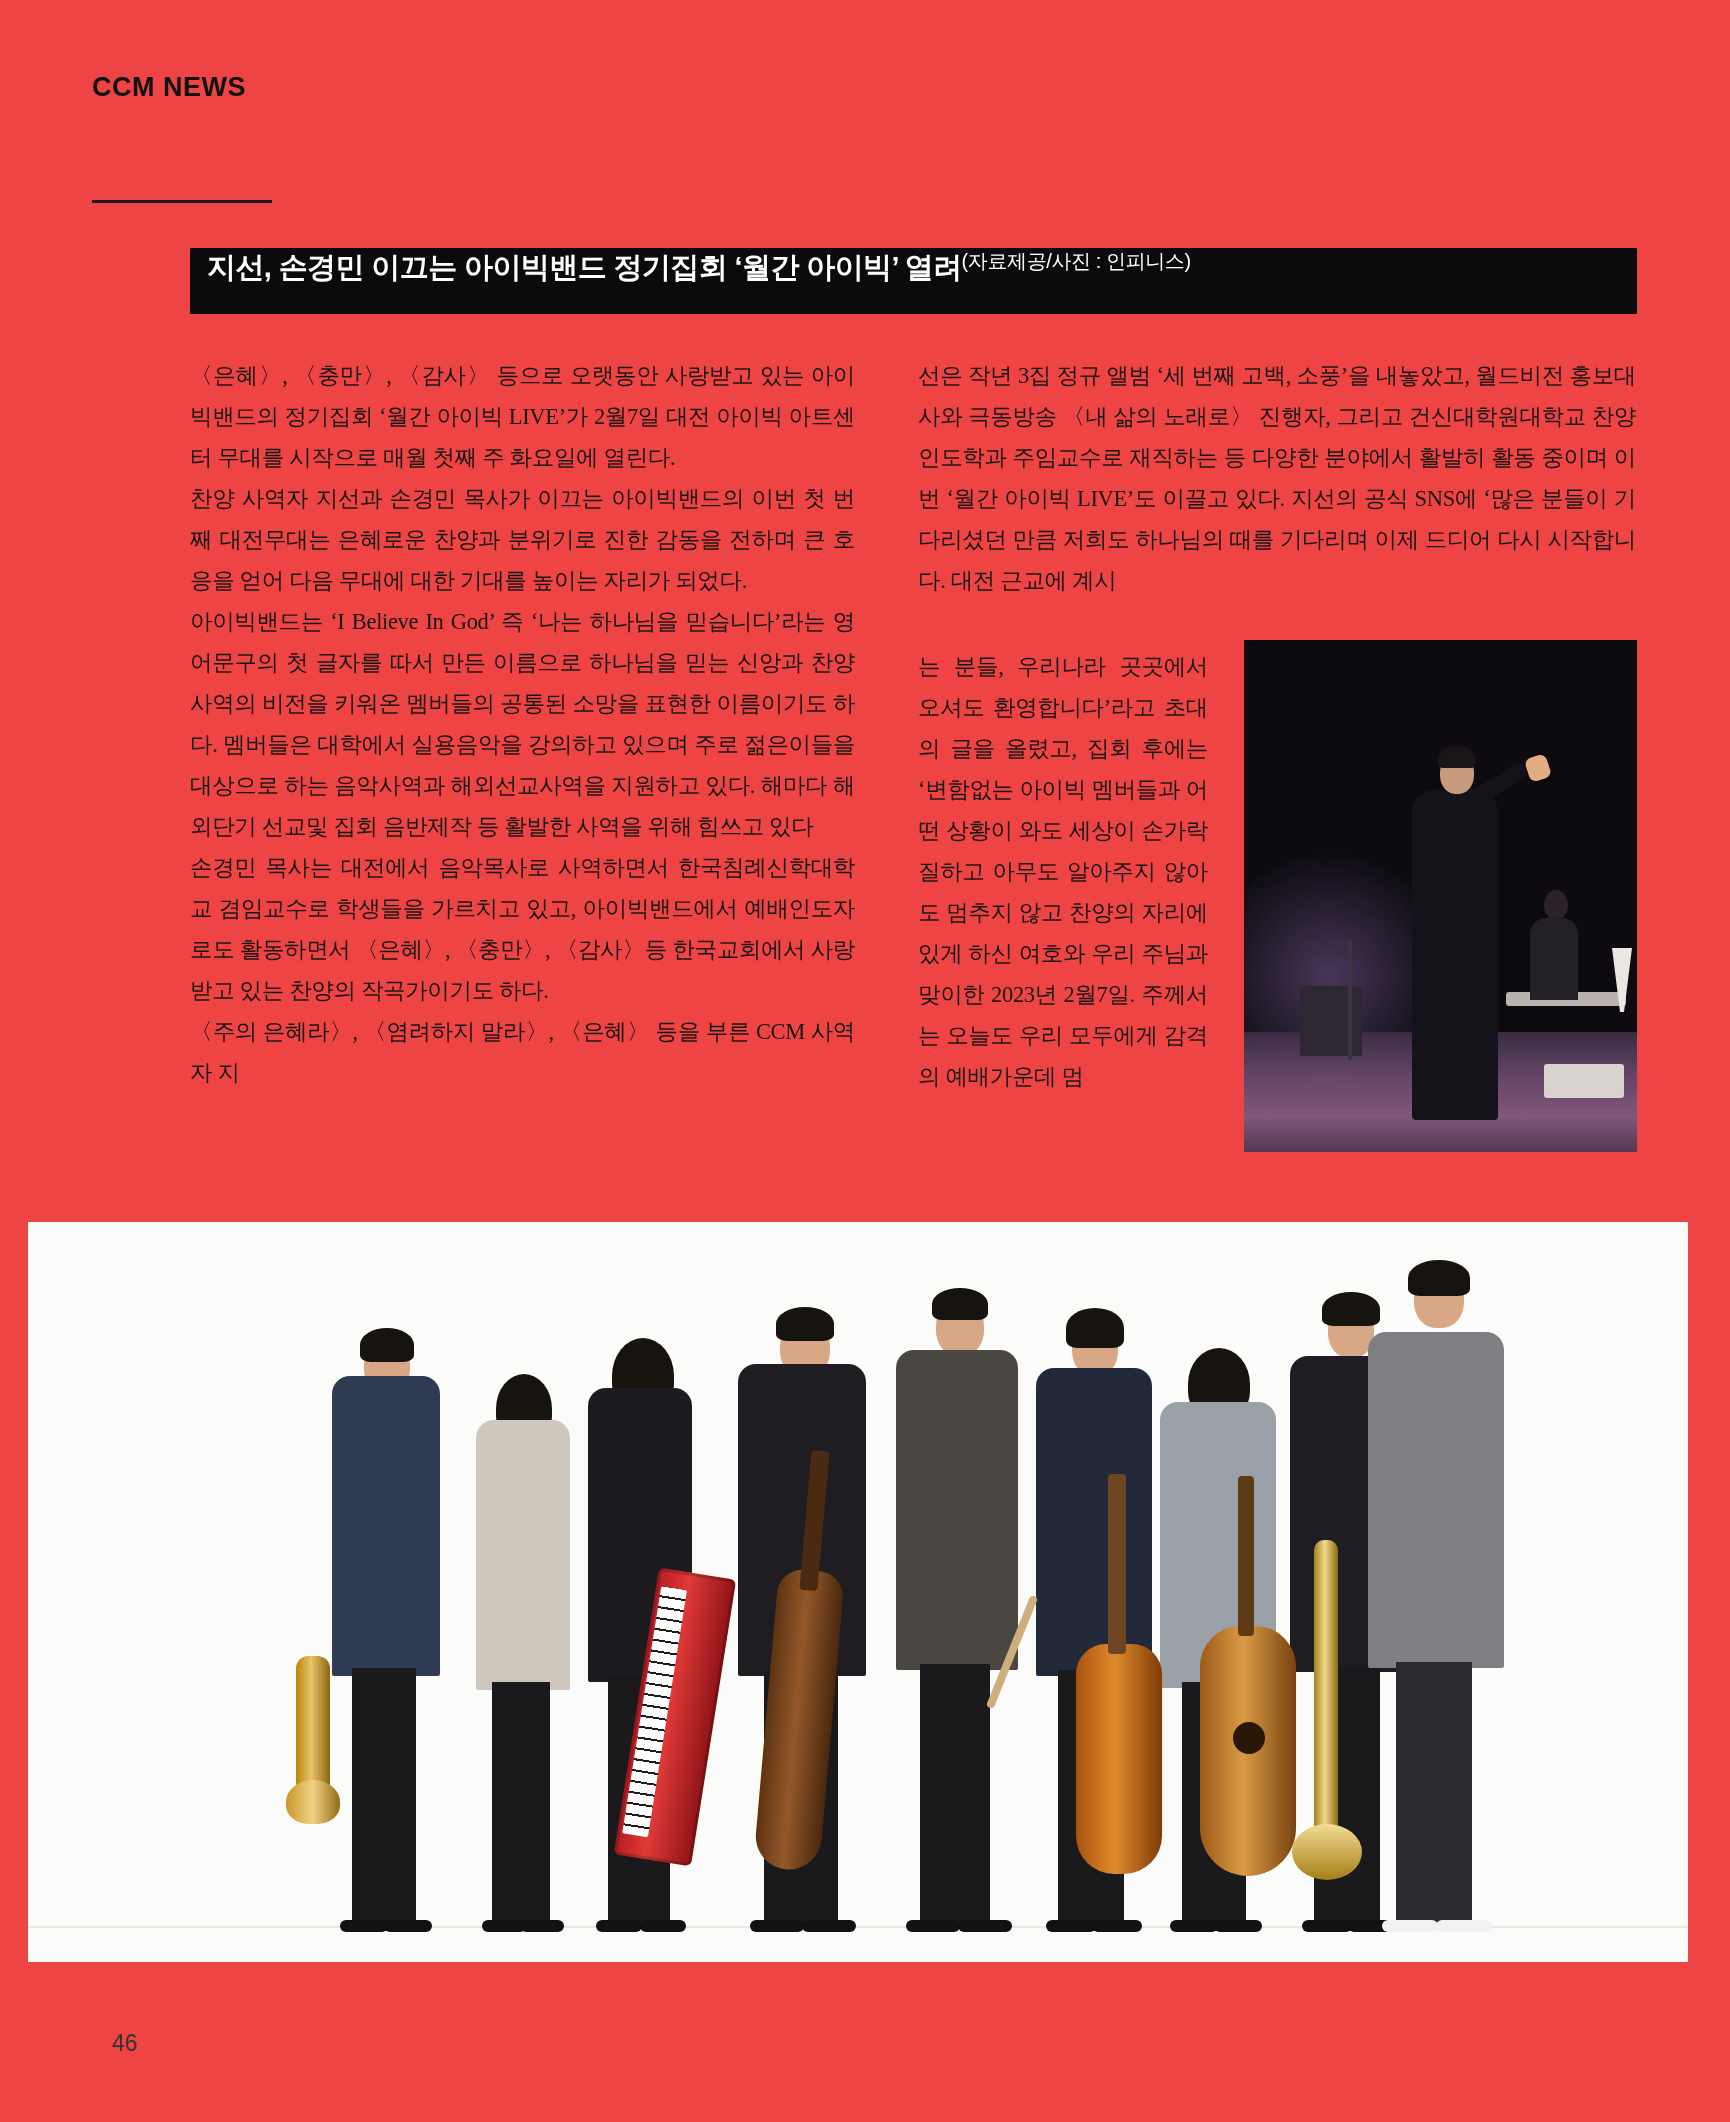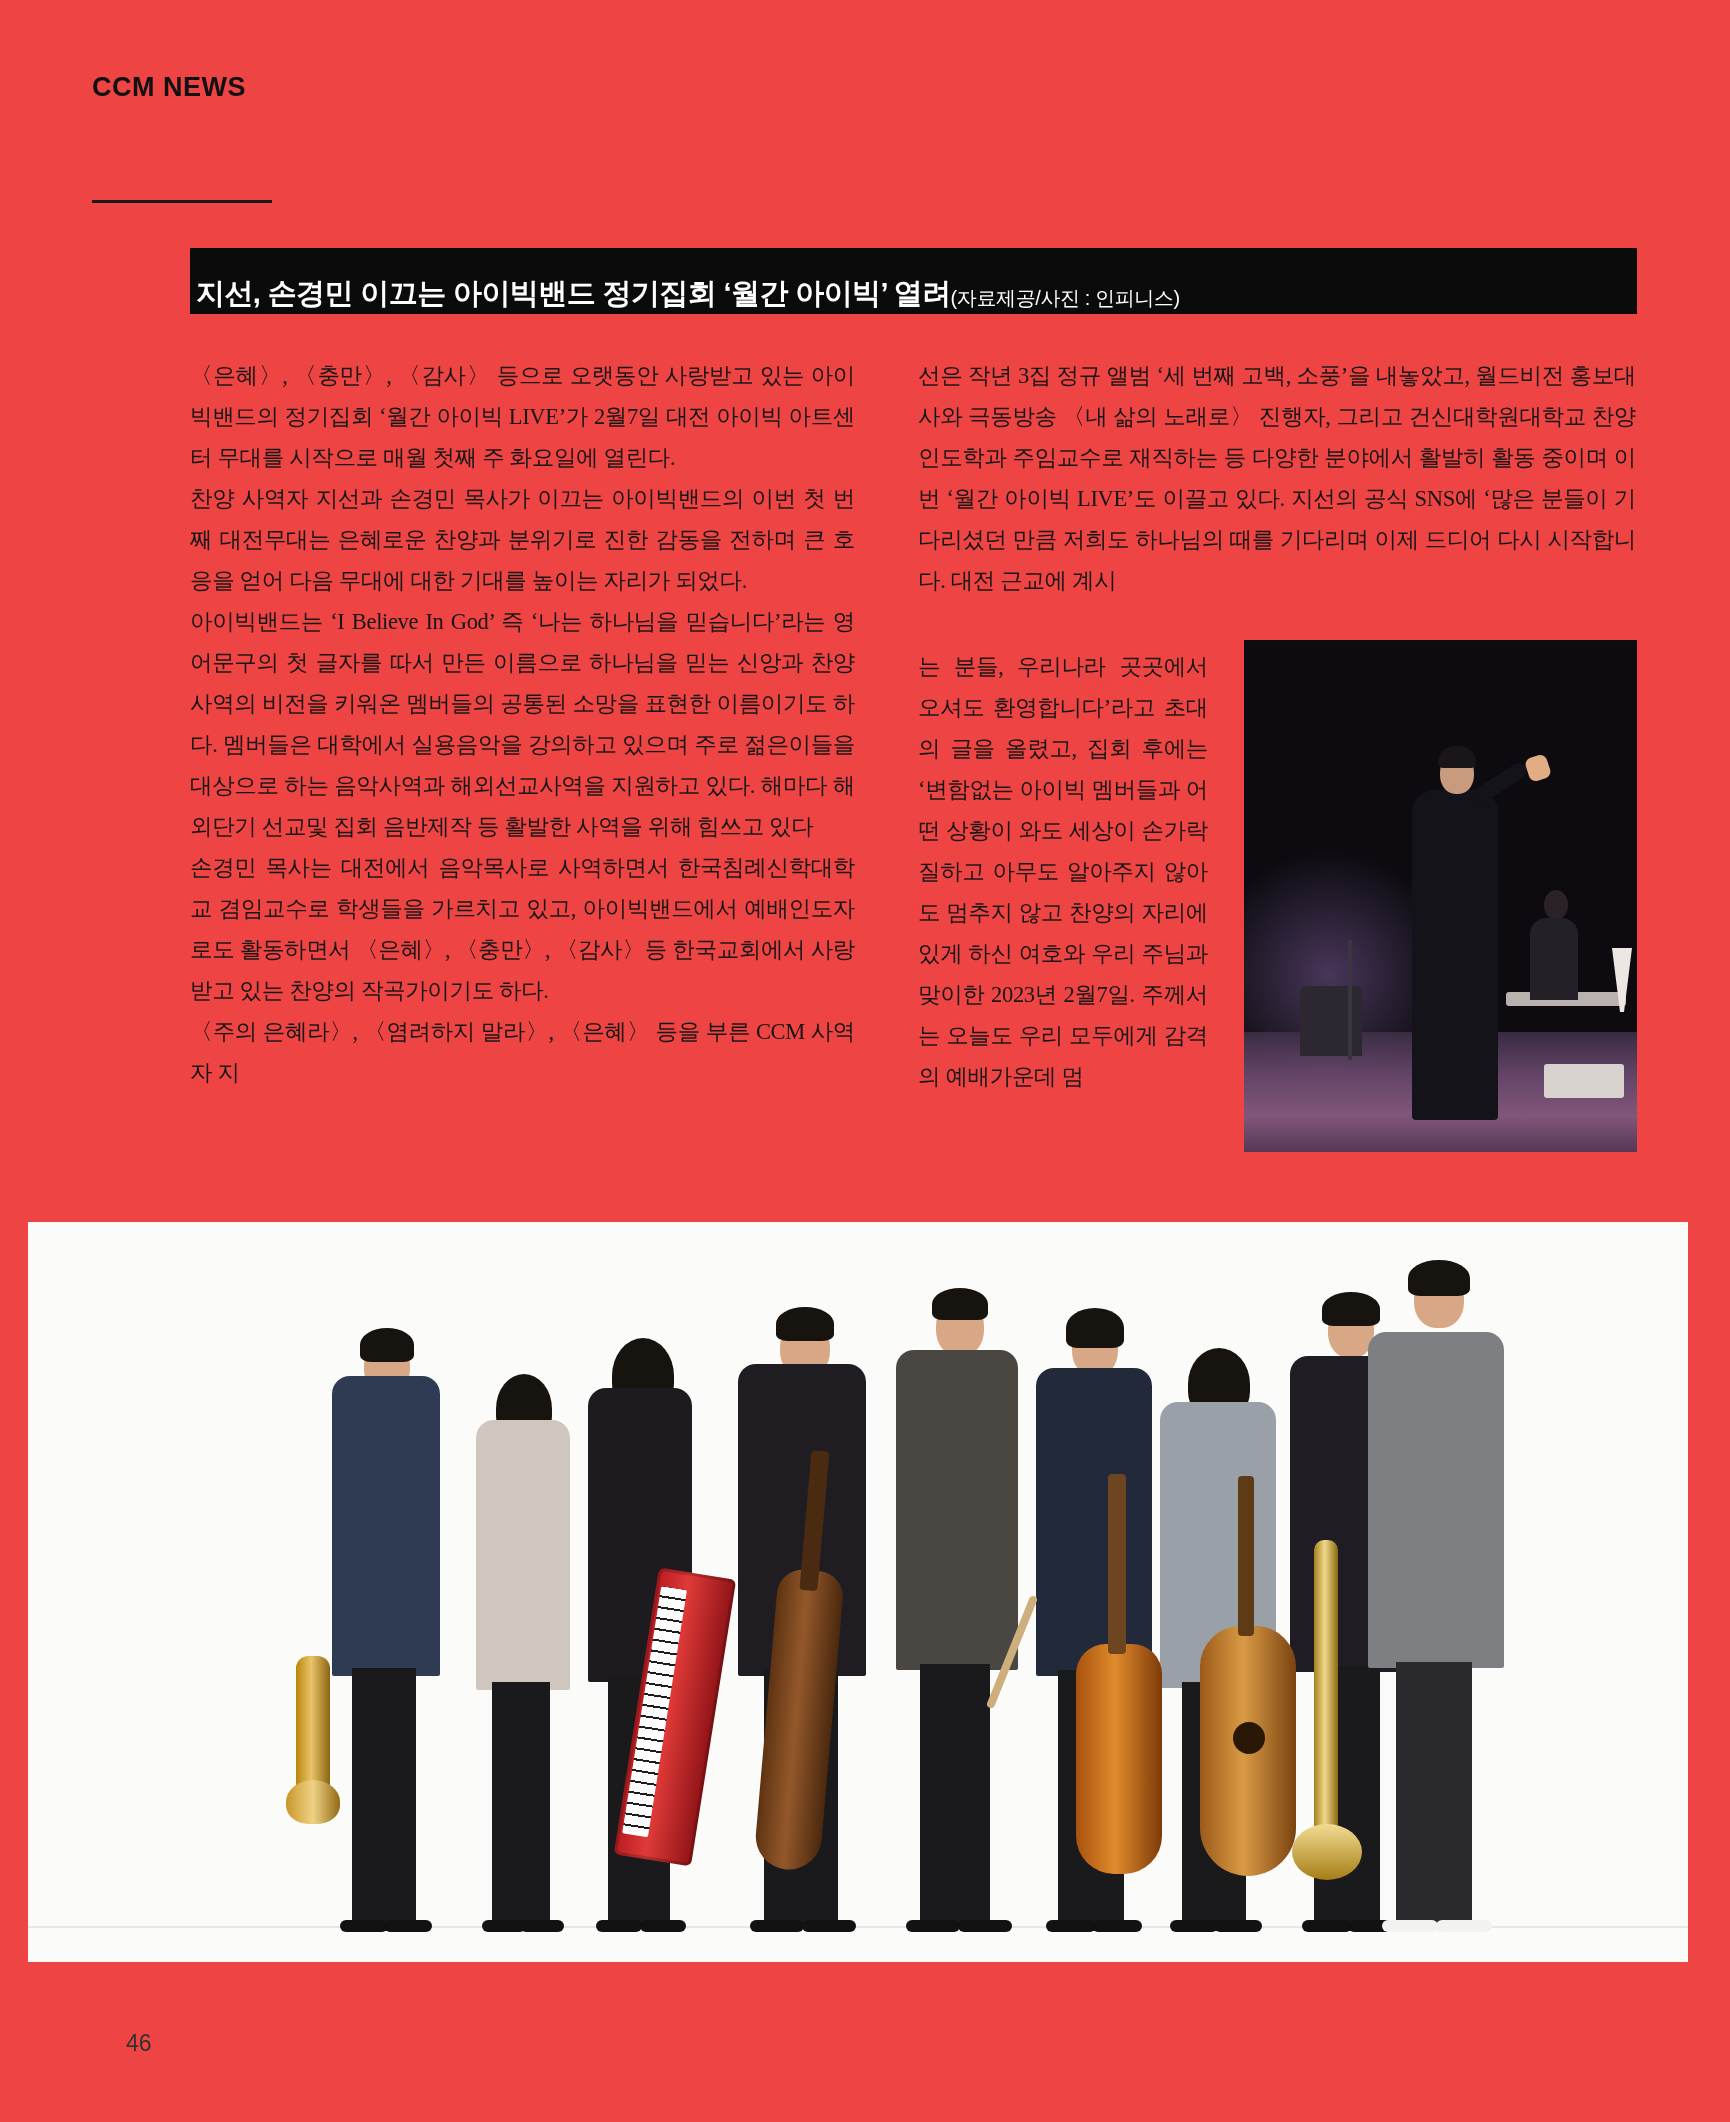--- a/index.html
+++ b/index.html
@@ -44,22 +44,22 @@
 
   
   .title-bar {
     position: absolute;
     left: 190px;
     top: 248px;
     width: 1447px;
     height: 66px;
     background: #0b0b0b;
     display: flex;
-    align-items: flex-end;
-    padding-left: 6px;
+    align-items: flex-start;
+    padding-left: 17px;
     box-sizing: border-box;
     overflow: hidden;
   }
   .title-main {
     color: #ffffff;
     font-family: "Liberation Sans", sans-serif;
     font-weight: bold;
     font-size: 29px;
     letter-spacing: -0.6px;
     white-space: nowrap;
@@ -339,21 +339,21 @@
   .sticks {
     width: 8px; height: 120px;
     background: #cdae7c;
     border-radius: 4px;
     transform: rotate(22deg);
   }
 
   
   .page-number {
     position: absolute;
-    left: 126px;
+    left: 112px;
     top: 2030px;
     font-family: "Liberation Sans", sans-serif;
     font-size: 23px;
     color: #333;
   }
 </style>
 </head>
 <body>
 
 <div class="page">

